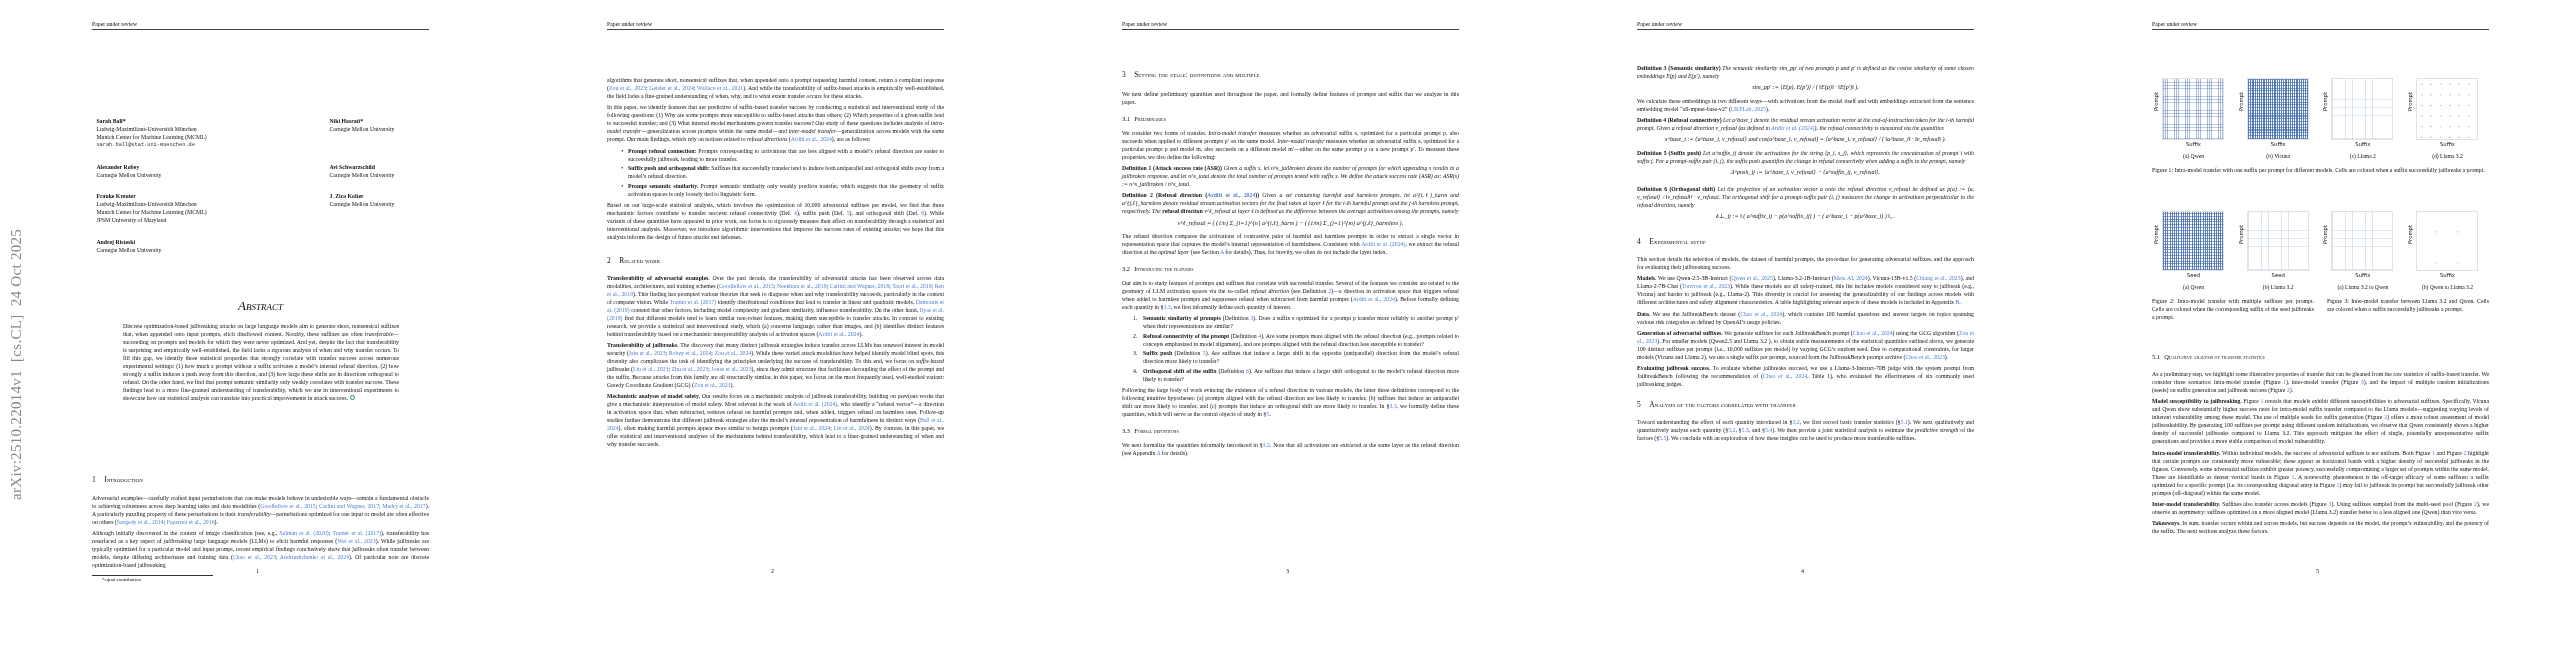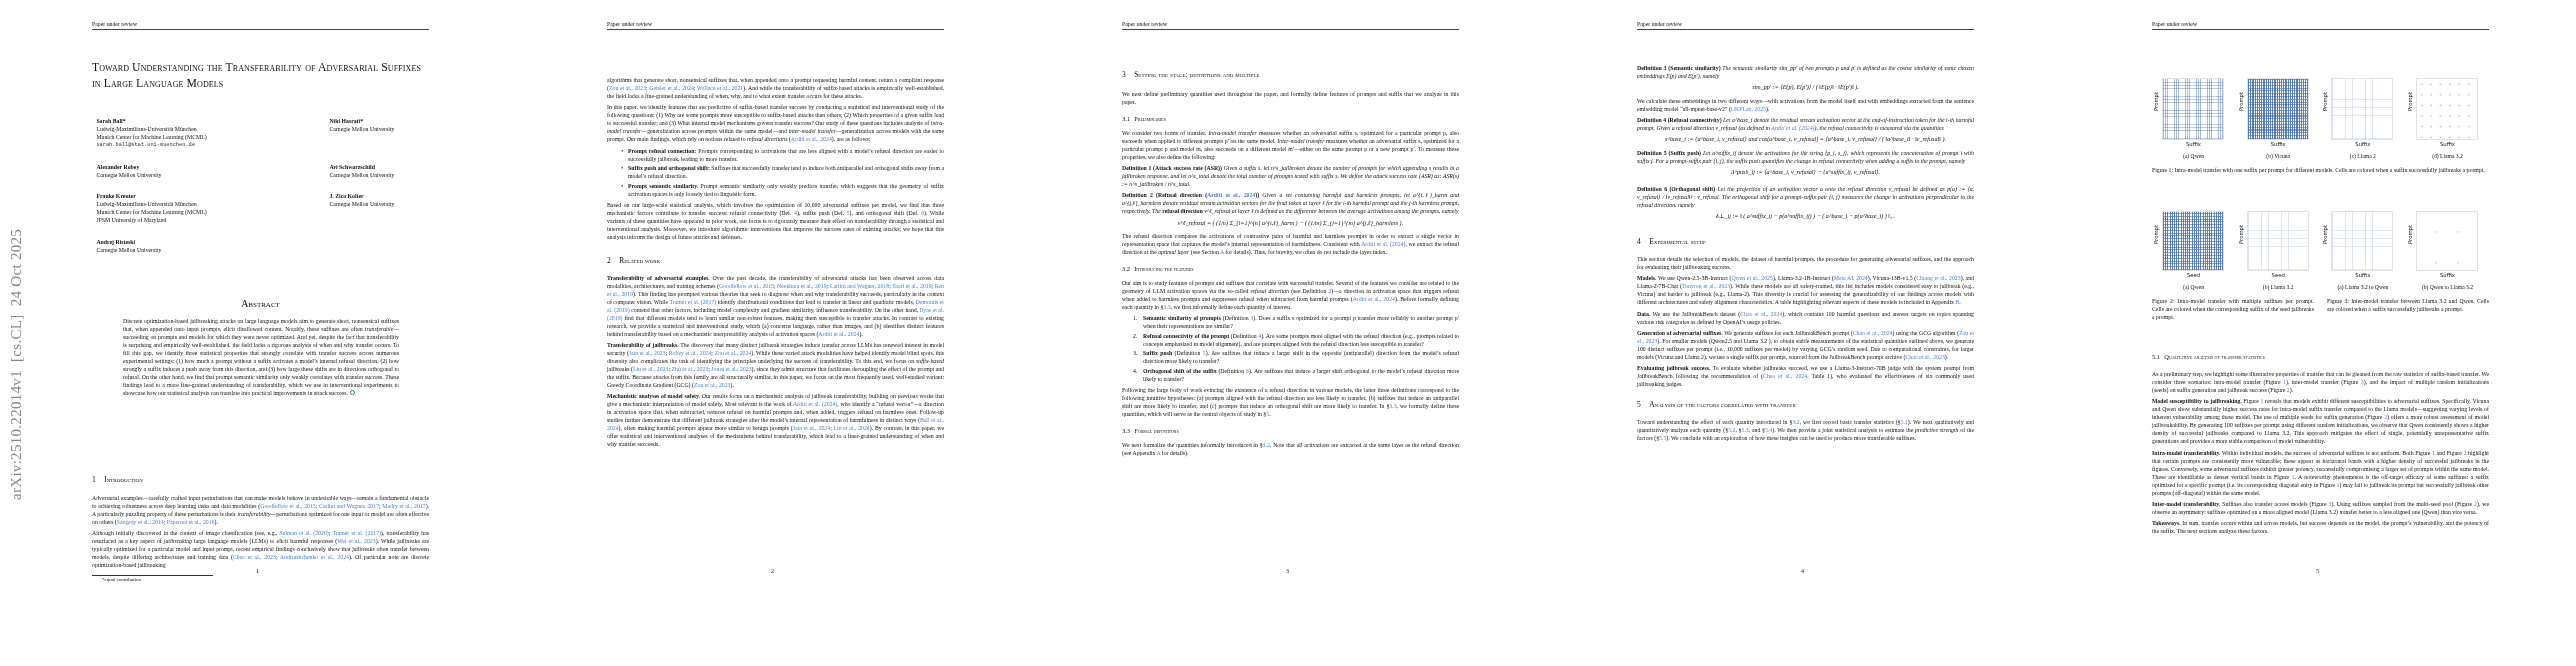--- a/index.html
+++ b/index.html
@@ -16,21 +16,21 @@
   h1.title { font-size:11.7px; line-height:16px; font-weight:normal; margin:0; font-variant:small-caps; letter-spacing:0.1px; }
   h2 { font-size:7.5px; font-weight:normal; font-variant:small-caps; margin:0; }
   h2 .num { display:inline-block; width:12.2px; }
   h3 { font-size:6.4px; font-weight:normal; font-variant:small-caps; margin:0; }
   h3 .num { display:inline-block; width:12.2px; }
   .authors { display:grid; grid-template-columns: 233px 106px; row-gap:0; margin-left:4.4px; }
   .author { font-size:5.8px; line-height:8px; }
   .author .aname { font-weight:bold; display:block; }
   .author .aff { display:block; }
   .author .mail { display:block; font-family:"Liberation Mono","DejaVu Sans Mono",monospace; font-size:5.3px; color:#333; }
-  .abstract-title { text-align:center; font-size:10px; font-variant:small-caps; }
+  .abstract-title { text-align:center; font-size:13px; font-variant:small-caps;font-style:italic; }
   .abstract { margin-left:31px; width:276px; }
   .arxiv { position:absolute; left:7.8px; top:500px; transform-origin:0 0; transform:rotate(-90deg);
            font-size:15px; color:#888; white-space:pre; letter-spacing:0.3px; font-family:"Liberation Serif","DejaVu Serif",serif; }
   .bullets { margin:0 0 3.3px 0; padding:0; list-style:none; }
   .bullets li { font-size:5.8px; line-height:8px; text-align:justify; margin-left:21px; text-indent:-6.7px; margin-bottom:1.7px; }
   .bullets li::before { content:"\2022"; display:inline-block; width:6.7px; text-indent:0; }
   .enum { margin:0 0 3.3px 0; padding:0; list-style:none; }
   .enum li { font-size:5.8px; line-height:8px; text-align:justify; margin-left:21px; text-indent:-10px; margin-bottom:1.7px; }
   .enum li .n { display:inline-block; width:10px; text-indent:0; }
   .defn i, .it { font-style:italic; }
@@ -68,23 +68,20 @@
     background-size:22px 31px; background-position:7.8px 4.4px; }
 </style>
 </head>
 <body>
 
 <div class="pages">
 
   <div class="page">
     <div class="arxiv">arXiv:2510.22014v1  [cs.CL]  24 Oct 2025</div>
     <div class="runhead">Paper under review</div>
-    <div class="col" style="top:60px;">
-      <h1 class="title">Toward Understanding the Transferability of Adversarial Suffixes in Large Language Models</h1>
-    </div>
     <div class="col" style="top:117px;">
       <div class="authors">
         <div class="author" style="height:46px;">
           <span class="aname">Sarah Ball*</span>
           <span class="aff">Ludwig-Maximilians-Universität München</span>
           <span class="aff">Munich Center for Machine Learning (MCML)</span>
           <span class="mail">sarah.ball@stat.uni-muenchen.de</span>
         </div>
         <div class="author">
           <span class="aname">Niki Hasrati*</span>

